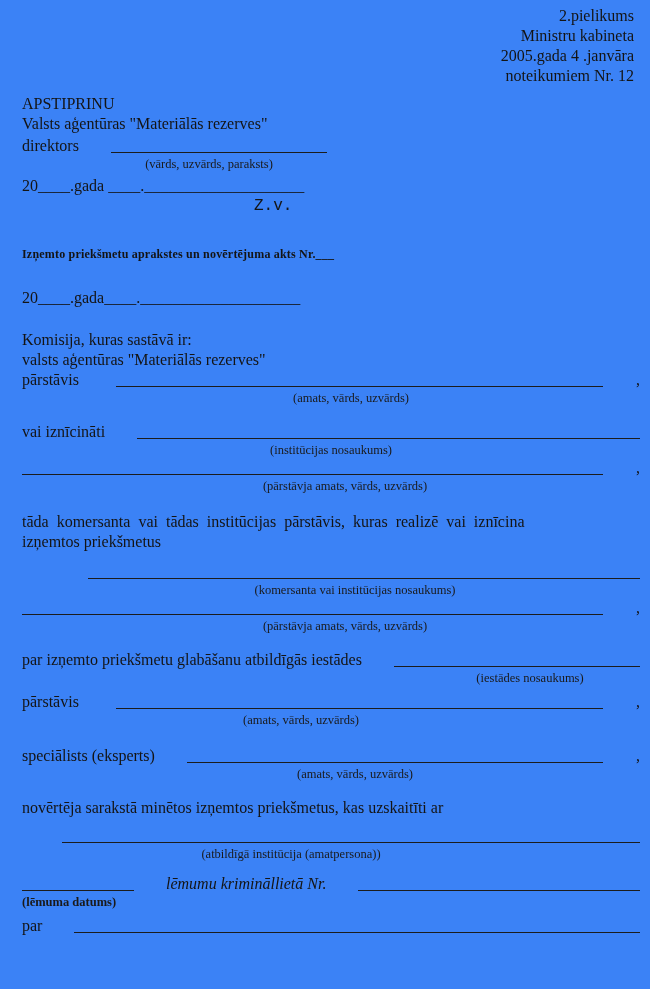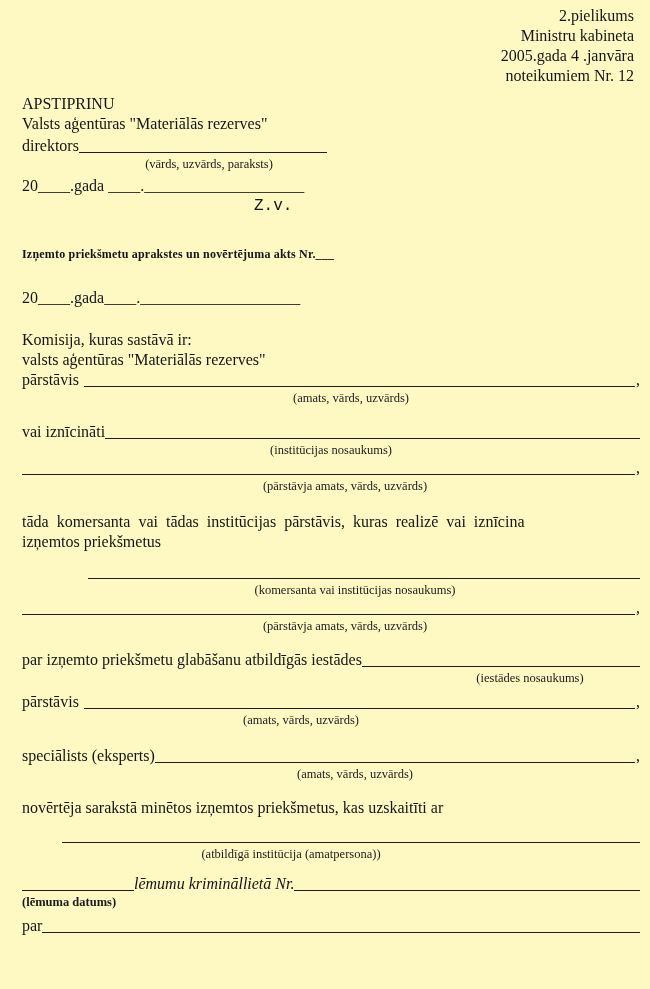--- a/index.html
+++ b/index.html
@@ -1,29 +1,29 @@
 <!DOCTYPE html>
 <html><head>
 <meta charset="utf-8">
 <style>
   html,body{margin:0;padding:0;background:#ffffff;}
   .page{
     position:relative;
     width:650px;height:989px;
-    background:#fef9c3;
+    background:#3b82f6;
     color:#141414;
     font-family:"Liberation Serif","DejaVu Serif",serif;
     font-size:16px;line-height:20px;
     padding:6px 10px 0 22px;
     box-sizing:border-box;
     overflow:hidden;
   }
   .annex{text-align:right;padding-right:6px;}
   .approval{margin-top:8px;}
-  .row{display:flex;}
+  .row{display:flex;gap:32px;}
   .fill{flex:1 1 auto;border-bottom:1px solid #1c1c1c;margin-bottom:3px;}
   .fill-fixed{flex:0 0 auto;border-bottom:1px solid #1c1c1c;margin-bottom:3px;}
   .comma{flex:0 0 auto;margin-left:1px;}
   .gap{margin-right:5px;}
   .caption{font-size:12.5px;line-height:16px;text-align:center;color:#1a1a1a;}
   .director-row{width:305px;margin-top:2px;}
   .director-caption{width:250px;margin-left:62px;text-align:center;}
   .date-blank{margin-top:4px;}
   .seal{margin-left:232px;font-family:Liberation Mono, monospace;}
   .doc-title{margin-top:28px;font-weight:bold;letter-spacing:.2px;font-size:12px;}

